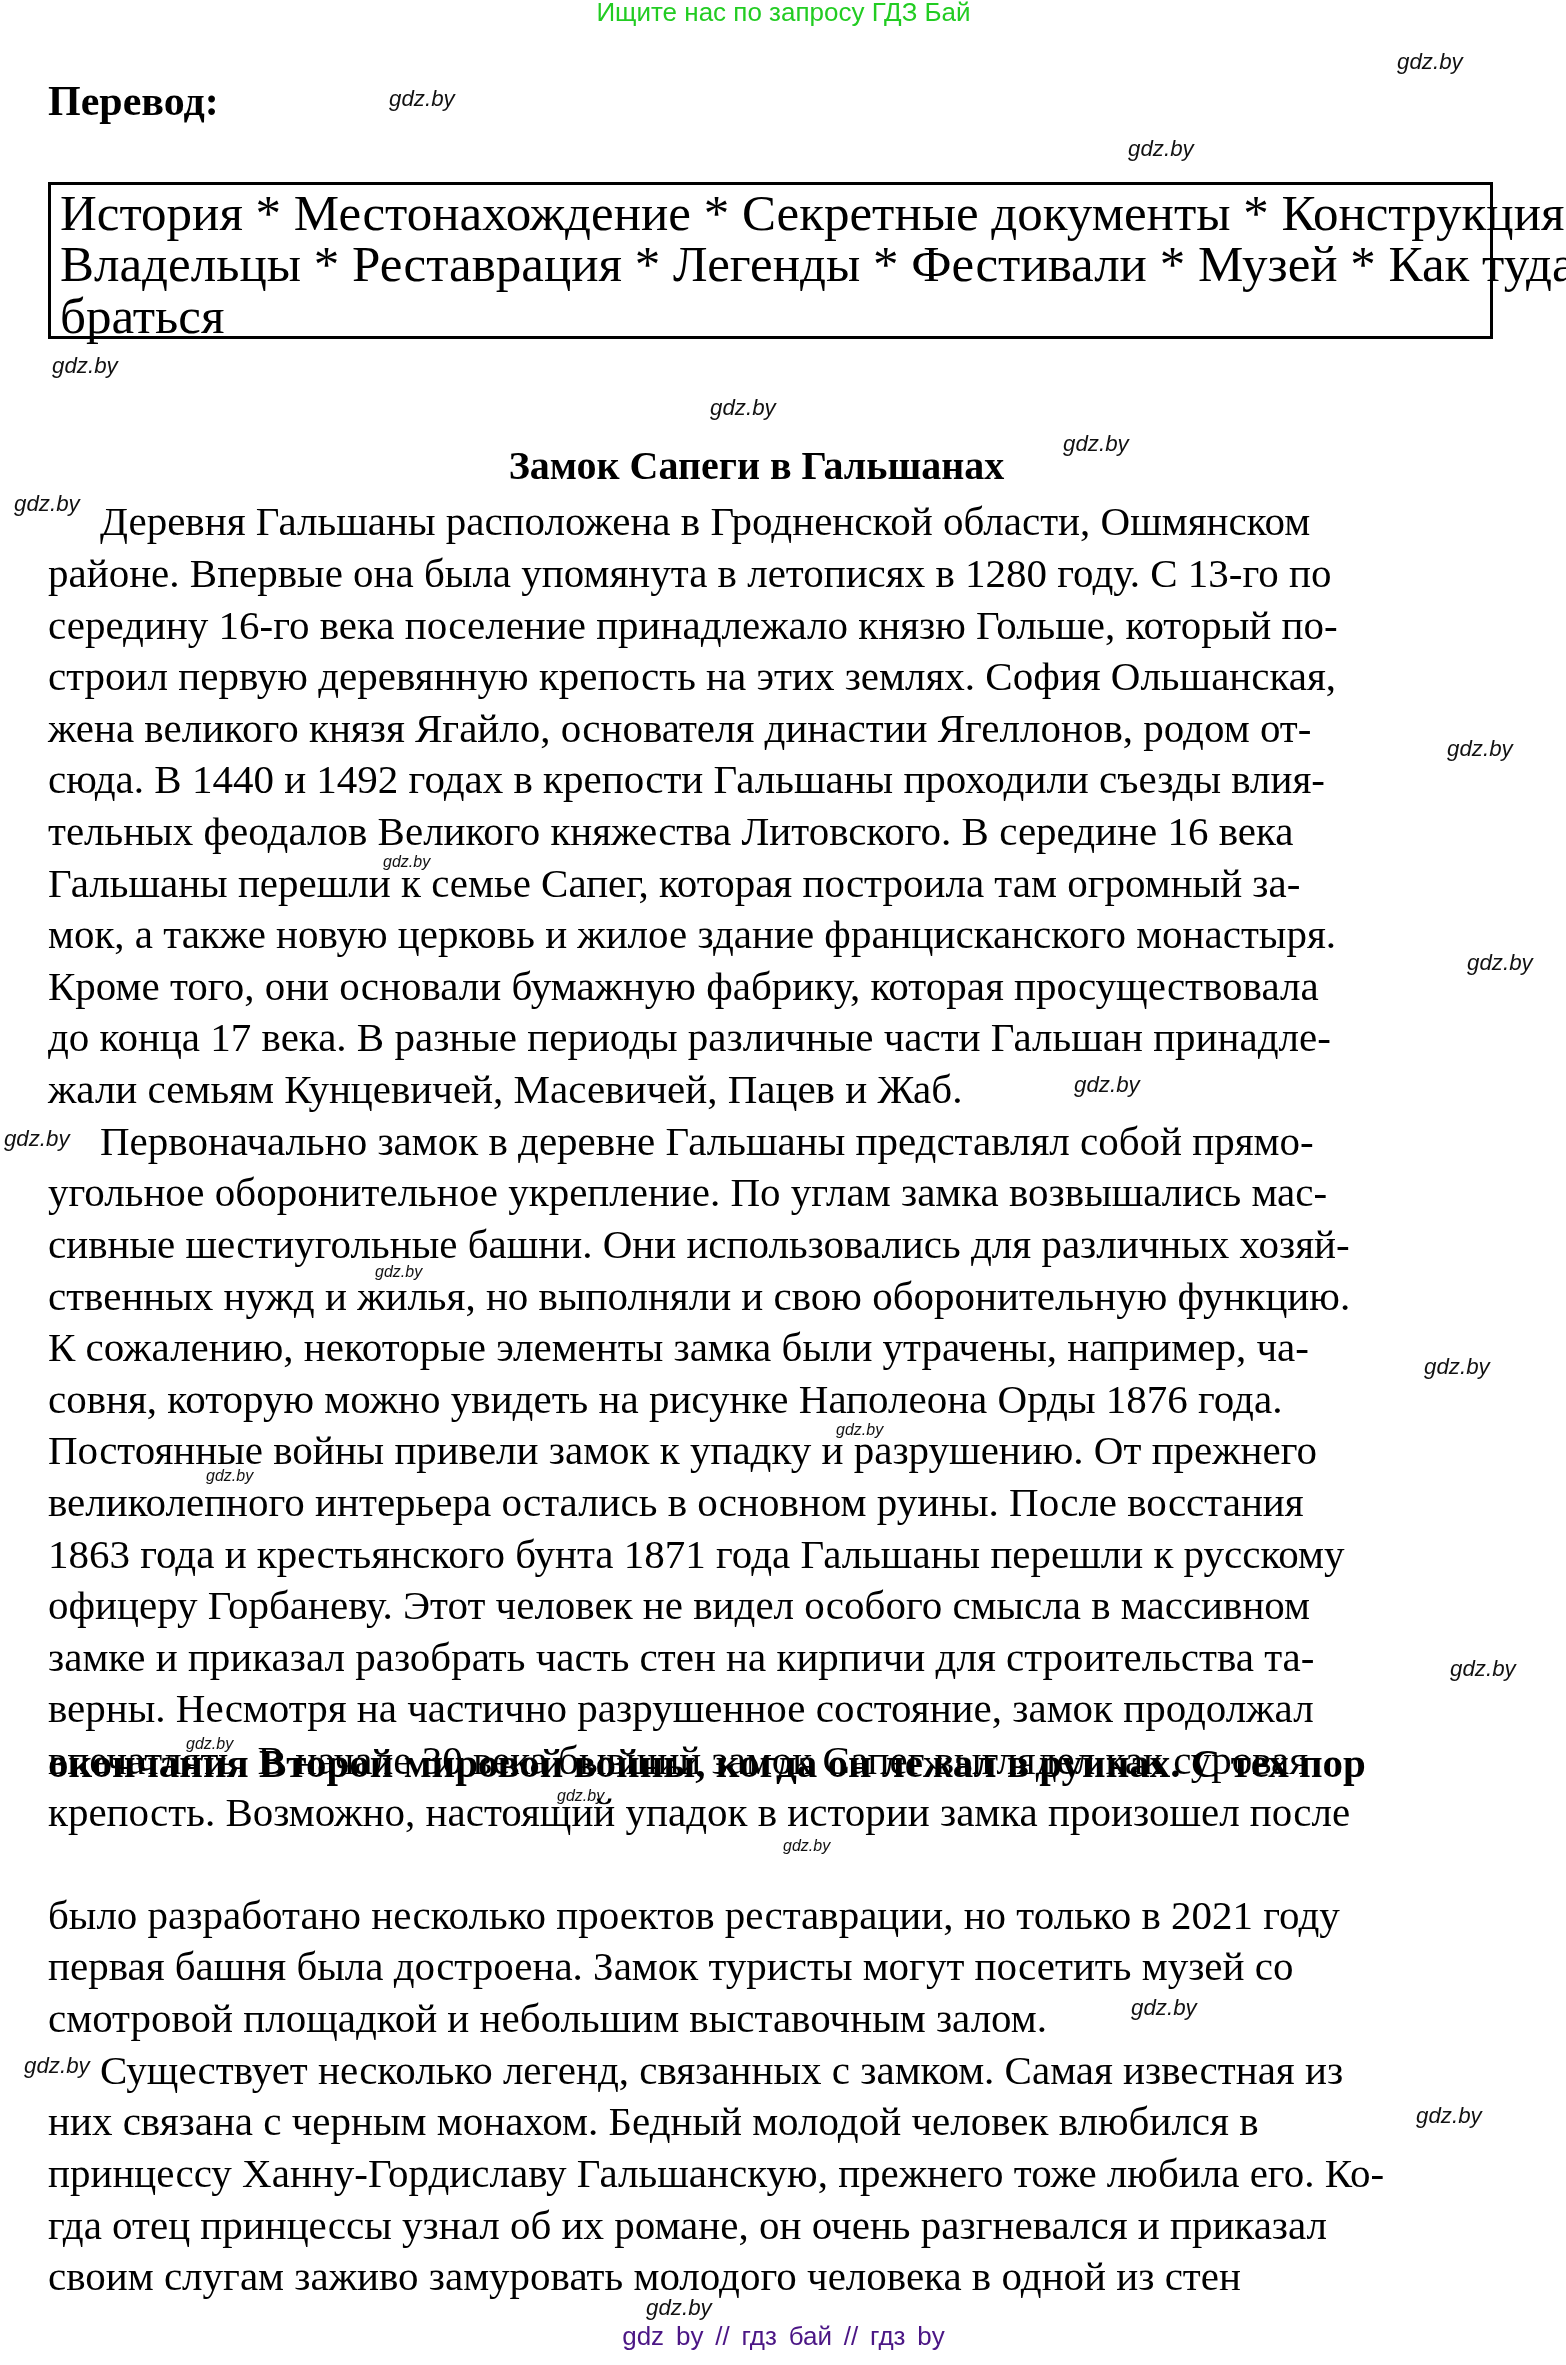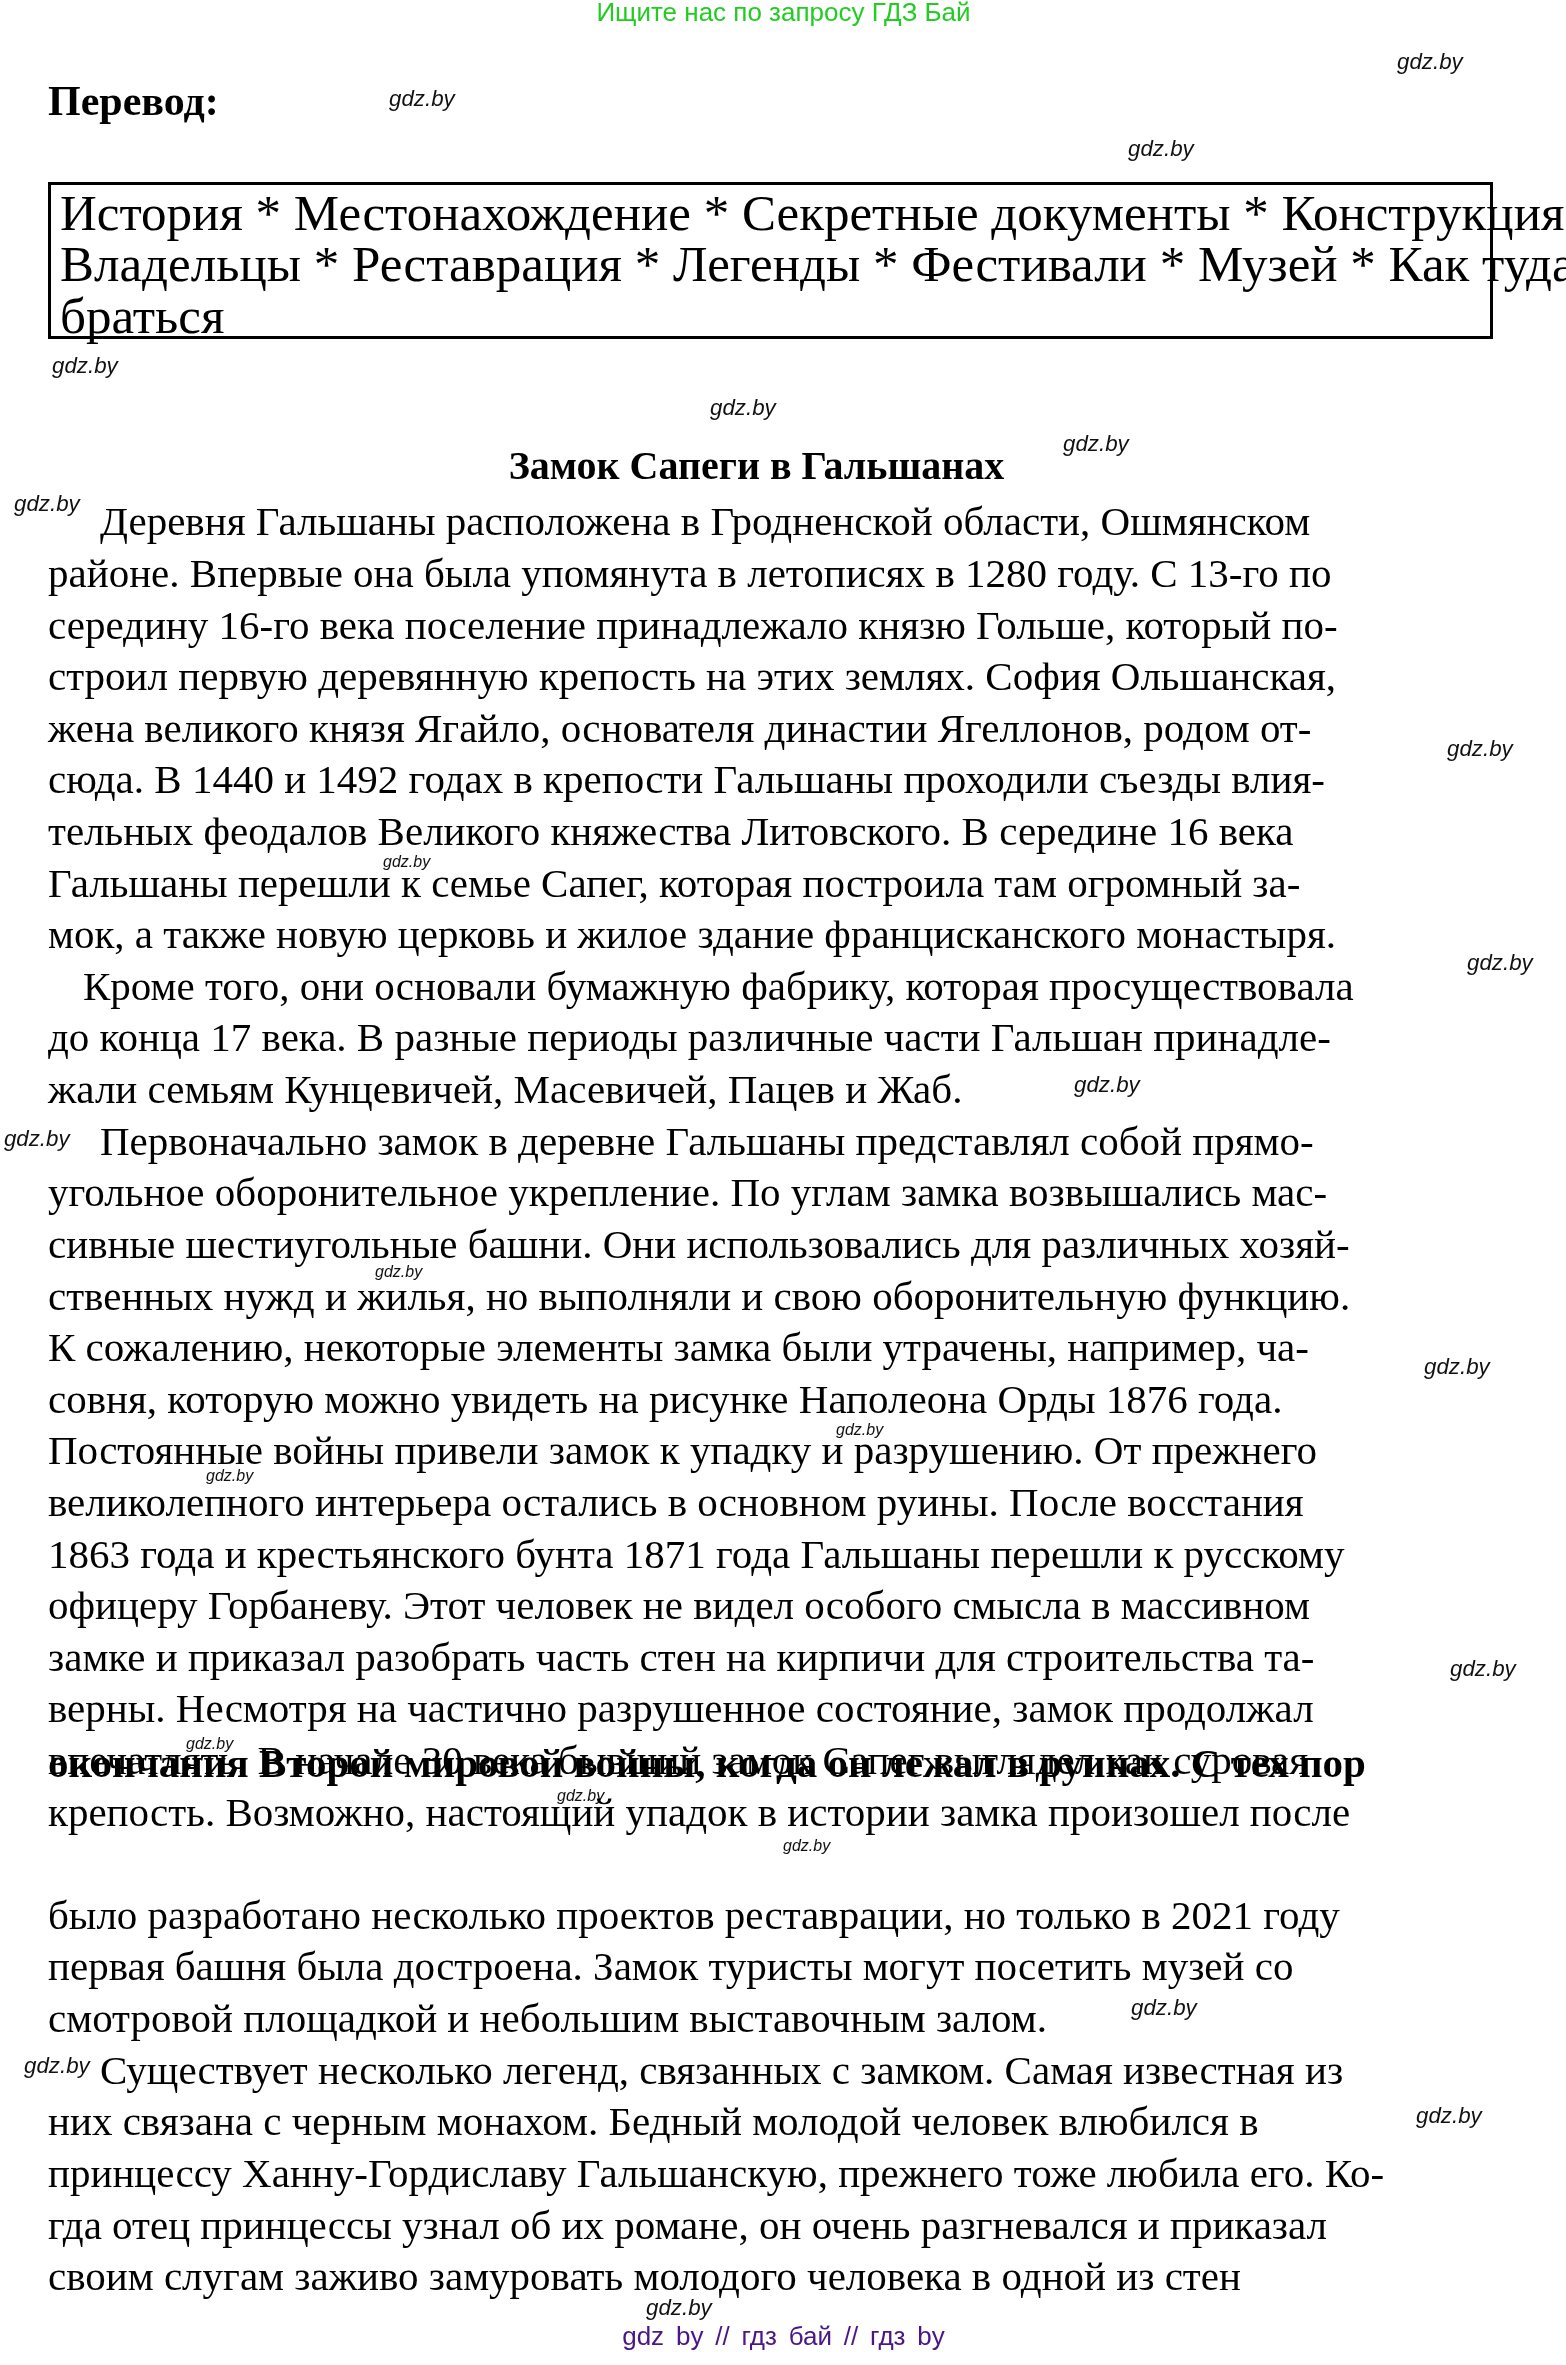--- a/index.html
+++ b/index.html
@@ -60,21 +60,21 @@
 <div>
   <div class="line indent" style="top:498px;">Деревня Гальшаны расположена в Гродненской области, Ошмянском</div>
   <div class="line" style="top:550px;">районе. Впервые она была упомянута в летописях в 1280 году. С 13-го по</div>
   <div class="line" style="top:602px;">середину 16-го века поселение принадлежало князю Гольше, который по-</div>
   <div class="line" style="top:653px;">строил первую деревянную крепость на этих землях. София Ольшанская,</div>
   <div class="line" style="top:705px;">жена великого князя Ягайло, основателя династии Ягеллонов, родом от-</div>
   <div class="line" style="top:756px;">сюда. В 1440 и 1492 годах в крепости Гальшаны проходили съезды влия-</div>
   <div class="line" style="top:808px;">тельных феодалов Великого княжества Литовского. В середине 16 века</div>
   <div class="line" style="top:860px;">Гальшаны перешли к семье Сапег, которая построила там огромный за-</div>
   <div class="line" style="top:911px;">мок, а также новую церковь и жилое здание францисканского монастыря.</div>
-  <div class="line" style="top:963px;margin-left:35px;">Кроме того, они основали бумажную фабрику, которая просуществовала</div>
+  <div class="line" style="top:963px;">Кроме того, они основали бумажную фабрику, которая просуществовала</div>
   <div class="line" style="top:1014px;">до конца 17 века. В разные периоды различные части Гальшан принадле-</div>
   <div class="line" style="top:1066px;">жали семьям Кунцевичей, Масевичей, Пацев и Жаб.</div>
 </div>
 
 <div>
   <div class="line indent" style="top:1118px;">Первоначально замок в деревне Гальшаны представлял собой прямо-</div>
   <div class="line" style="top:1169px;">угольное оборонительное укрепление. По углам замка возвышались мас-</div>
   <div class="line" style="top:1221px;">сивные шестиугольные башни. Они использовались для различных хозяй-</div>
   <div class="line" style="top:1273px;">ственных нужд и жилья, но выполняли и свою оборонительную функцию.</div>
   <div class="line" style="top:1324px;">К сожалению, некоторые элементы замка были утрачены, например, ча-</div>

